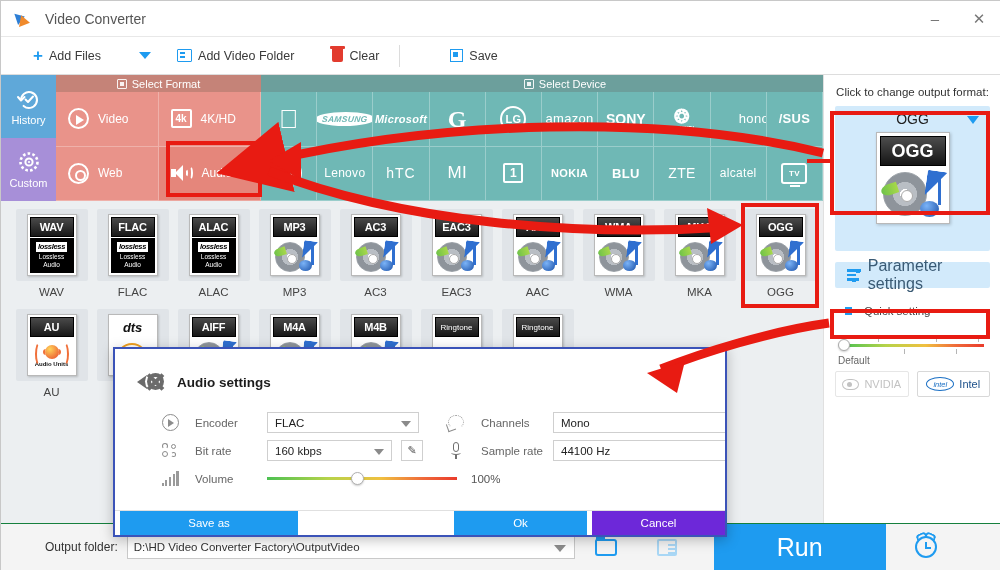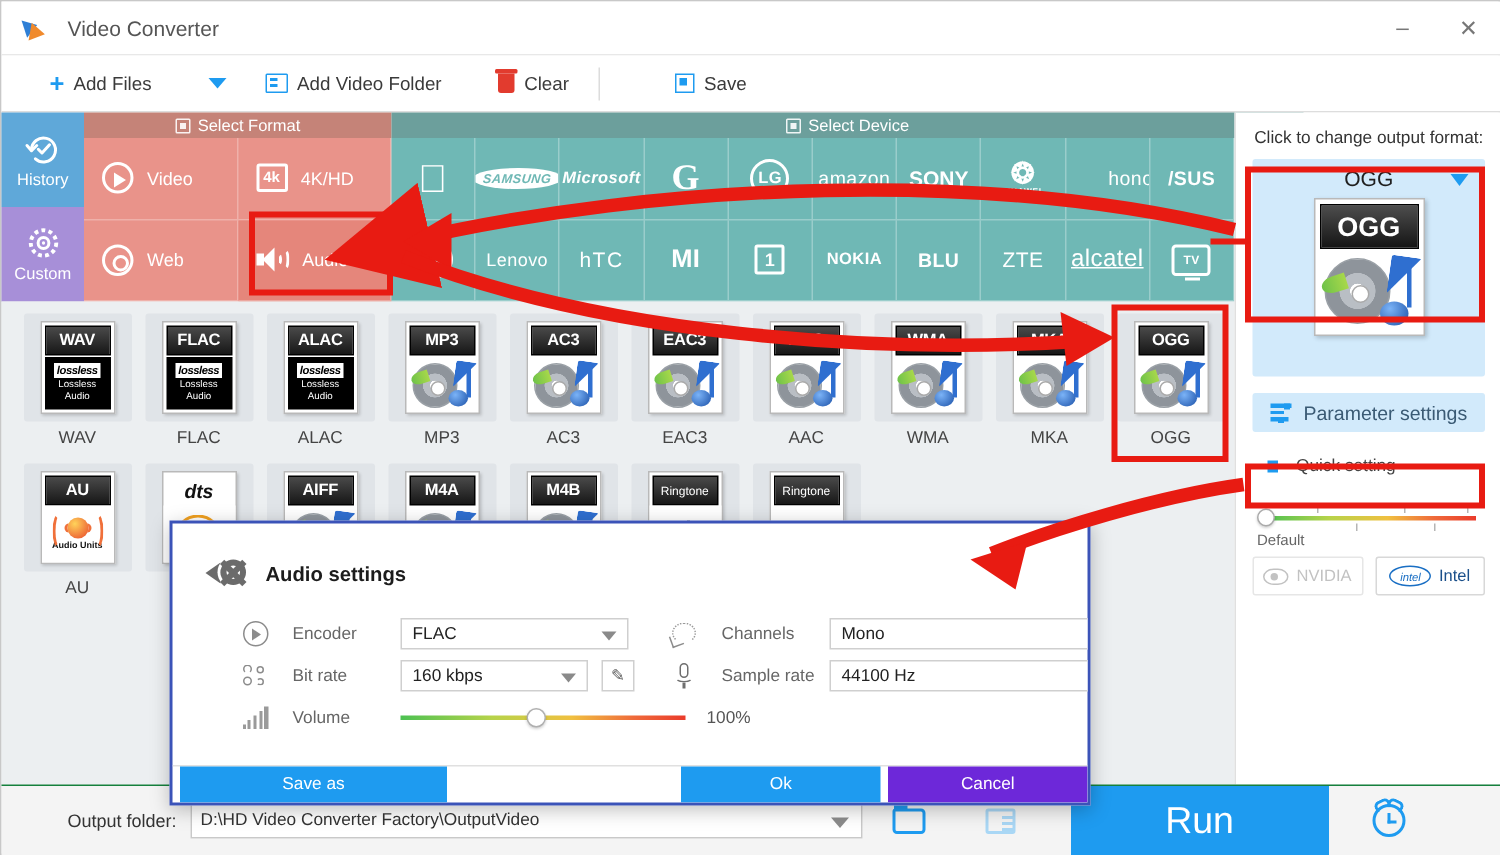--- a/index.html
+++ b/index.html
@@ -207,29 +207,29 @@
   .dev-cell .brand-huawei .nm { font-size: 5.5px; letter-spacing: .5px; }
   .dev-cell .brand-honor { font-weight: normal; font-size: 13px; padding-left: 36px; }
   .dev-cell .brand-asus { font-size: 13px; }
   .dev-cell .brand-moto {
     width: 26px; height: 26px; border-radius: 50%; background: #fff;
     color: #6fb8b5; display: flex; align-items: center; justify-content: center;
     font-size: 17px; line-height: 1;
   }
   .dev-cell .brand-lenovo { font-size: 12px; font-weight: normal; }
   .dev-cell .brand-htc { font-size: 14px; letter-spacing: 1px; font-weight: normal; }
-  .dev-cell .brand-mi { font-size: 17px; font-weight: bold; }
+  .dev-cell .brand-mi { font-size: 17px; font-weight: normal; }
   .dev-cell .brand-one {
     width: 20px; height: 20px; border: 2px solid #fff; border-radius: 2px;
     display: flex; align-items: center; justify-content: center; font-size: 12px;
   }
   .dev-cell .brand-nokia { font-size: 11px; }
   .dev-cell .brand-blu { font-size: 13px; }
   .dev-cell .brand-zte { font-size: 14px; font-weight: normal; }
-  .dev-cell .brand-alcatel { font-size: 16px; font-weight: normal; text-decoration: underline; }
+  .dev-cell .brand-alcatel { font-size: 12px; font-weight: normal; }
   .dev-cell .brand-tv {
     width: 26px; height: 21px; border: 2px solid #fff; border-radius: 3px;
     display: flex; align-items: center; justify-content: center;
     font-size: 8px; position: relative;
   }
   .dev-cell .brand-tv:after {
     content: ''; position: absolute; left: 7px; top: 20px; width: 10px;
     height: 2px; background: #fff;
   }
 
@@ -410,21 +410,21 @@
   .rp-art .note-blue { right: 3px; top: 5px; width: 26px; height: 46px; }
   .rp-art .note-blue .flag {
     border-left: 20px solid #2f6fd0; border-bottom: 26px solid transparent;
   }
   .rp-art .note-blue .head { width: 19px; height: 16px; }
   .rp-art .note-blue .stem { right: 5px; height: 32px; width: 3px; }
 
   .rp-param {
     margin: 11px 11px 0 11px; height: 26px; background: #d2eafb;
     display: flex; align-items: center; gap: 8px; padding-left: 12px;
-    font-size: 13px; color: #3a5a74; border-radius: 2px;
+    font-size: 16px; color: #3a5a74; border-radius: 2px;
   }
   .ic-param { width: 14px; height: 12px; position: relative; }
   .ic-param i {
     position: absolute; left: 0; height: 2.5px; background: #1e9bf0; display: block;
   }
   .ic-param i:nth-child(1) { top: 0; width: 14px; }
   .ic-param i:nth-child(2) { top: 4.5px; width: 9px; }
   .ic-param i:nth-child(3) { top: 9px; width: 12px; }
   .ic-param b {
     position: absolute; width: 4px; height: 4px; background: #1e9bf0;

